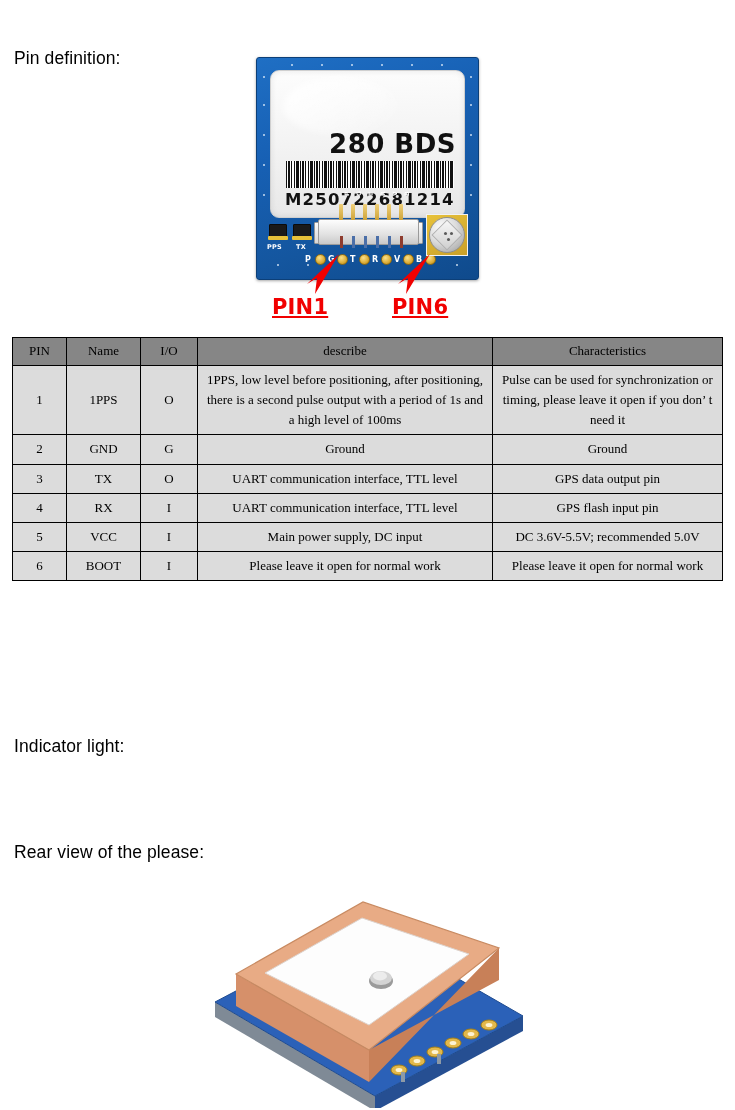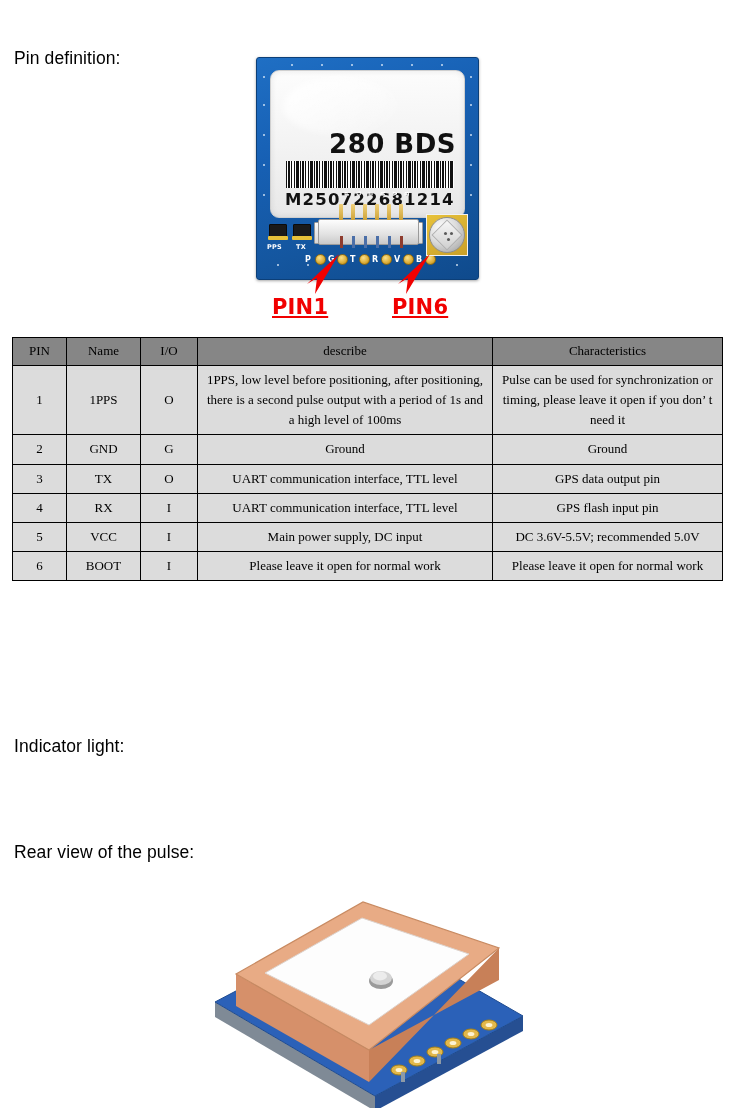--- a/index.html
+++ b/index.html
@@ -365,21 +365,21 @@
       <td>Please leave it open for normal work</td>
     </tr>
   </tbody>
 </table>
 
 <div id="indicator-head" class="sec-head">Indicator light:</div>
 
 <div id="indicator-body">
 </div>
 
-<div id="rear-head" class="sec-head">Rear view of the pulse:</div>
+<div id="rear-head" class="sec-head">Rear view of the please:</div>
 
 <svg id="rear-photo" viewBox="0 0 330 224">
 
   <g>
     <polygon points="12,118 160,40 320,132 172,212" fill="#2b61b8"></polygon>
     <polygon points="12,118 12,133 172,227 172,212" fill="#7f8a96"></polygon>
     <polygon points="172,212 172,227 320,147 320,132" fill="#264f92"></polygon>
     <polygon points="12,118 160,40 320,132 172,212" fill="none" stroke="#1d4a8f" stroke-width="1"></polygon>
   </g>
 

